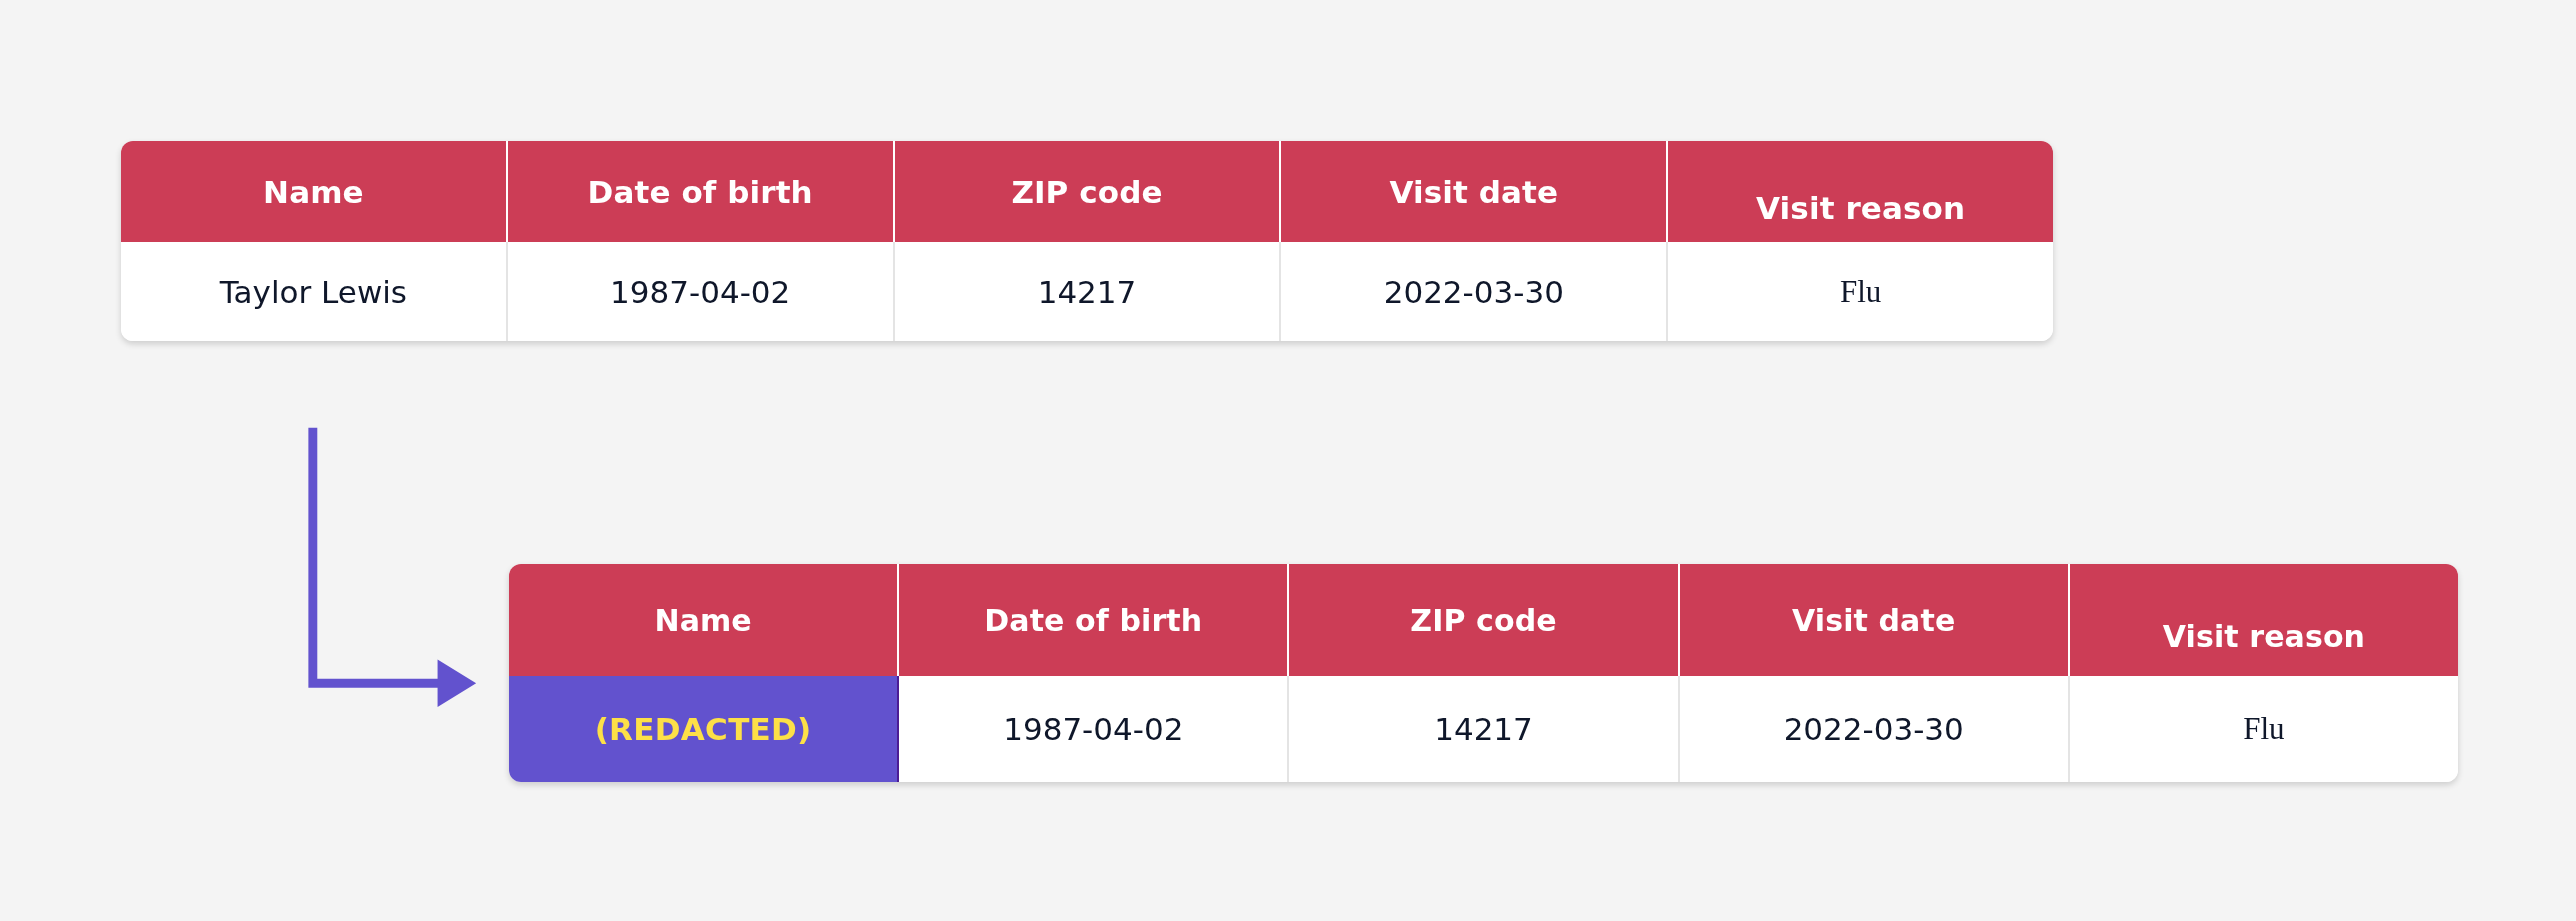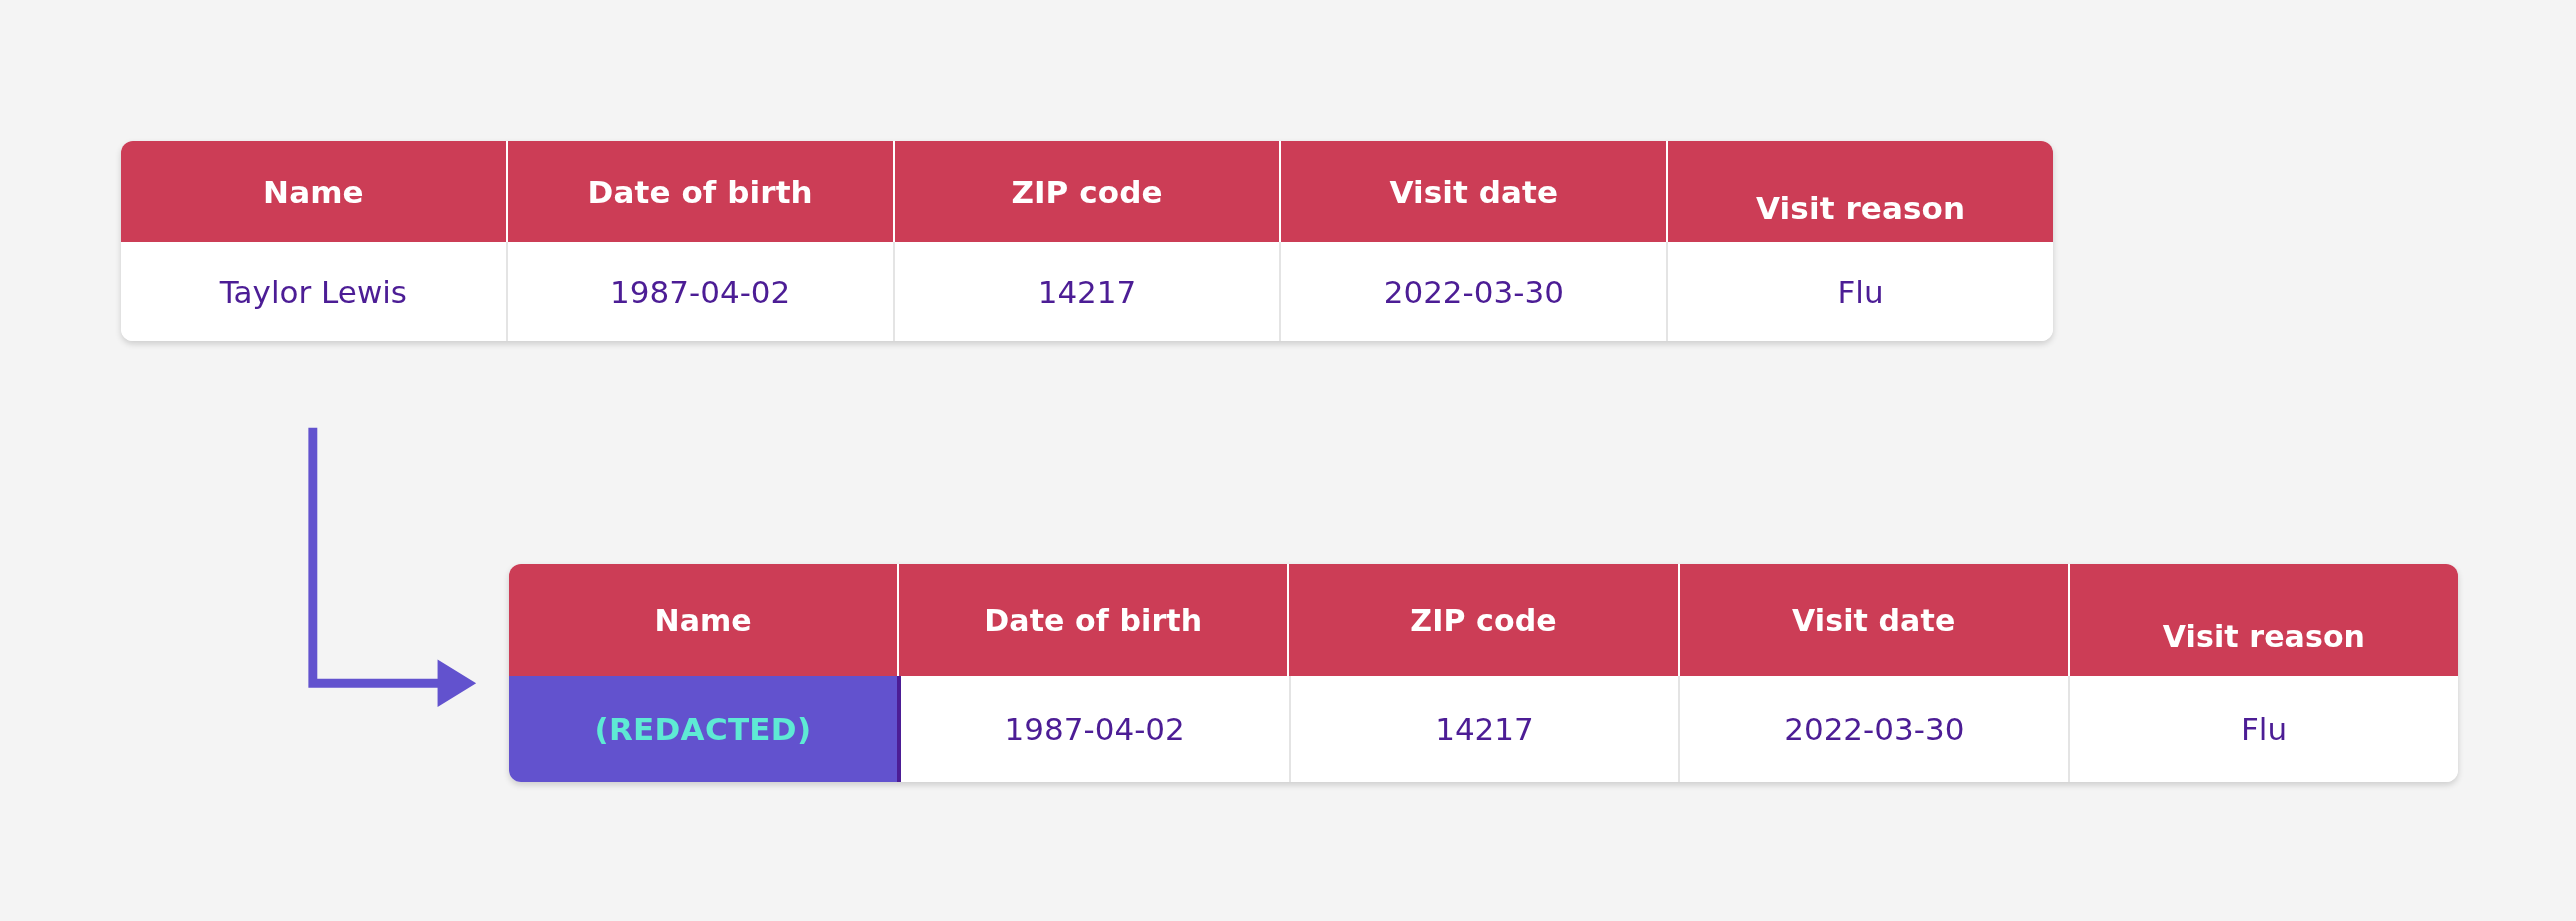--- a/index.html
+++ b/index.html
@@ -57,34 +57,35 @@
     border-right: none;
     margin-top: 33px;
   }
 
   .body-cell {
     flex: 1 1 0;
     display: flex;
     align-items: center;
     justify-content: center;
     background: #ffffff;
-    color: #4c1d95;
+    color: #0f172a;
     box-sizing: border-box;
     text-align: center;
     border-right: 2px solid #e4e4e4;
   }
   .body-cell:last-child {
     border-right: none;
+    font-family: Liberation Serif, serif;
   }
 
   .body-cell.redacted {
     background: #6252ce;
-    color: #5eead4;
+    color: #fde047;
     font-weight: 700;
-    border-right: 4px solid #4c1d95;
+    border-right: 2px solid #4c1d95;
   }
 
   
   #table-original {
     left: 121px;
     top: 141px;
     width: 1932px;
     height: 200px;
   }
   #table-original .table-header-row { height: 101px; }

